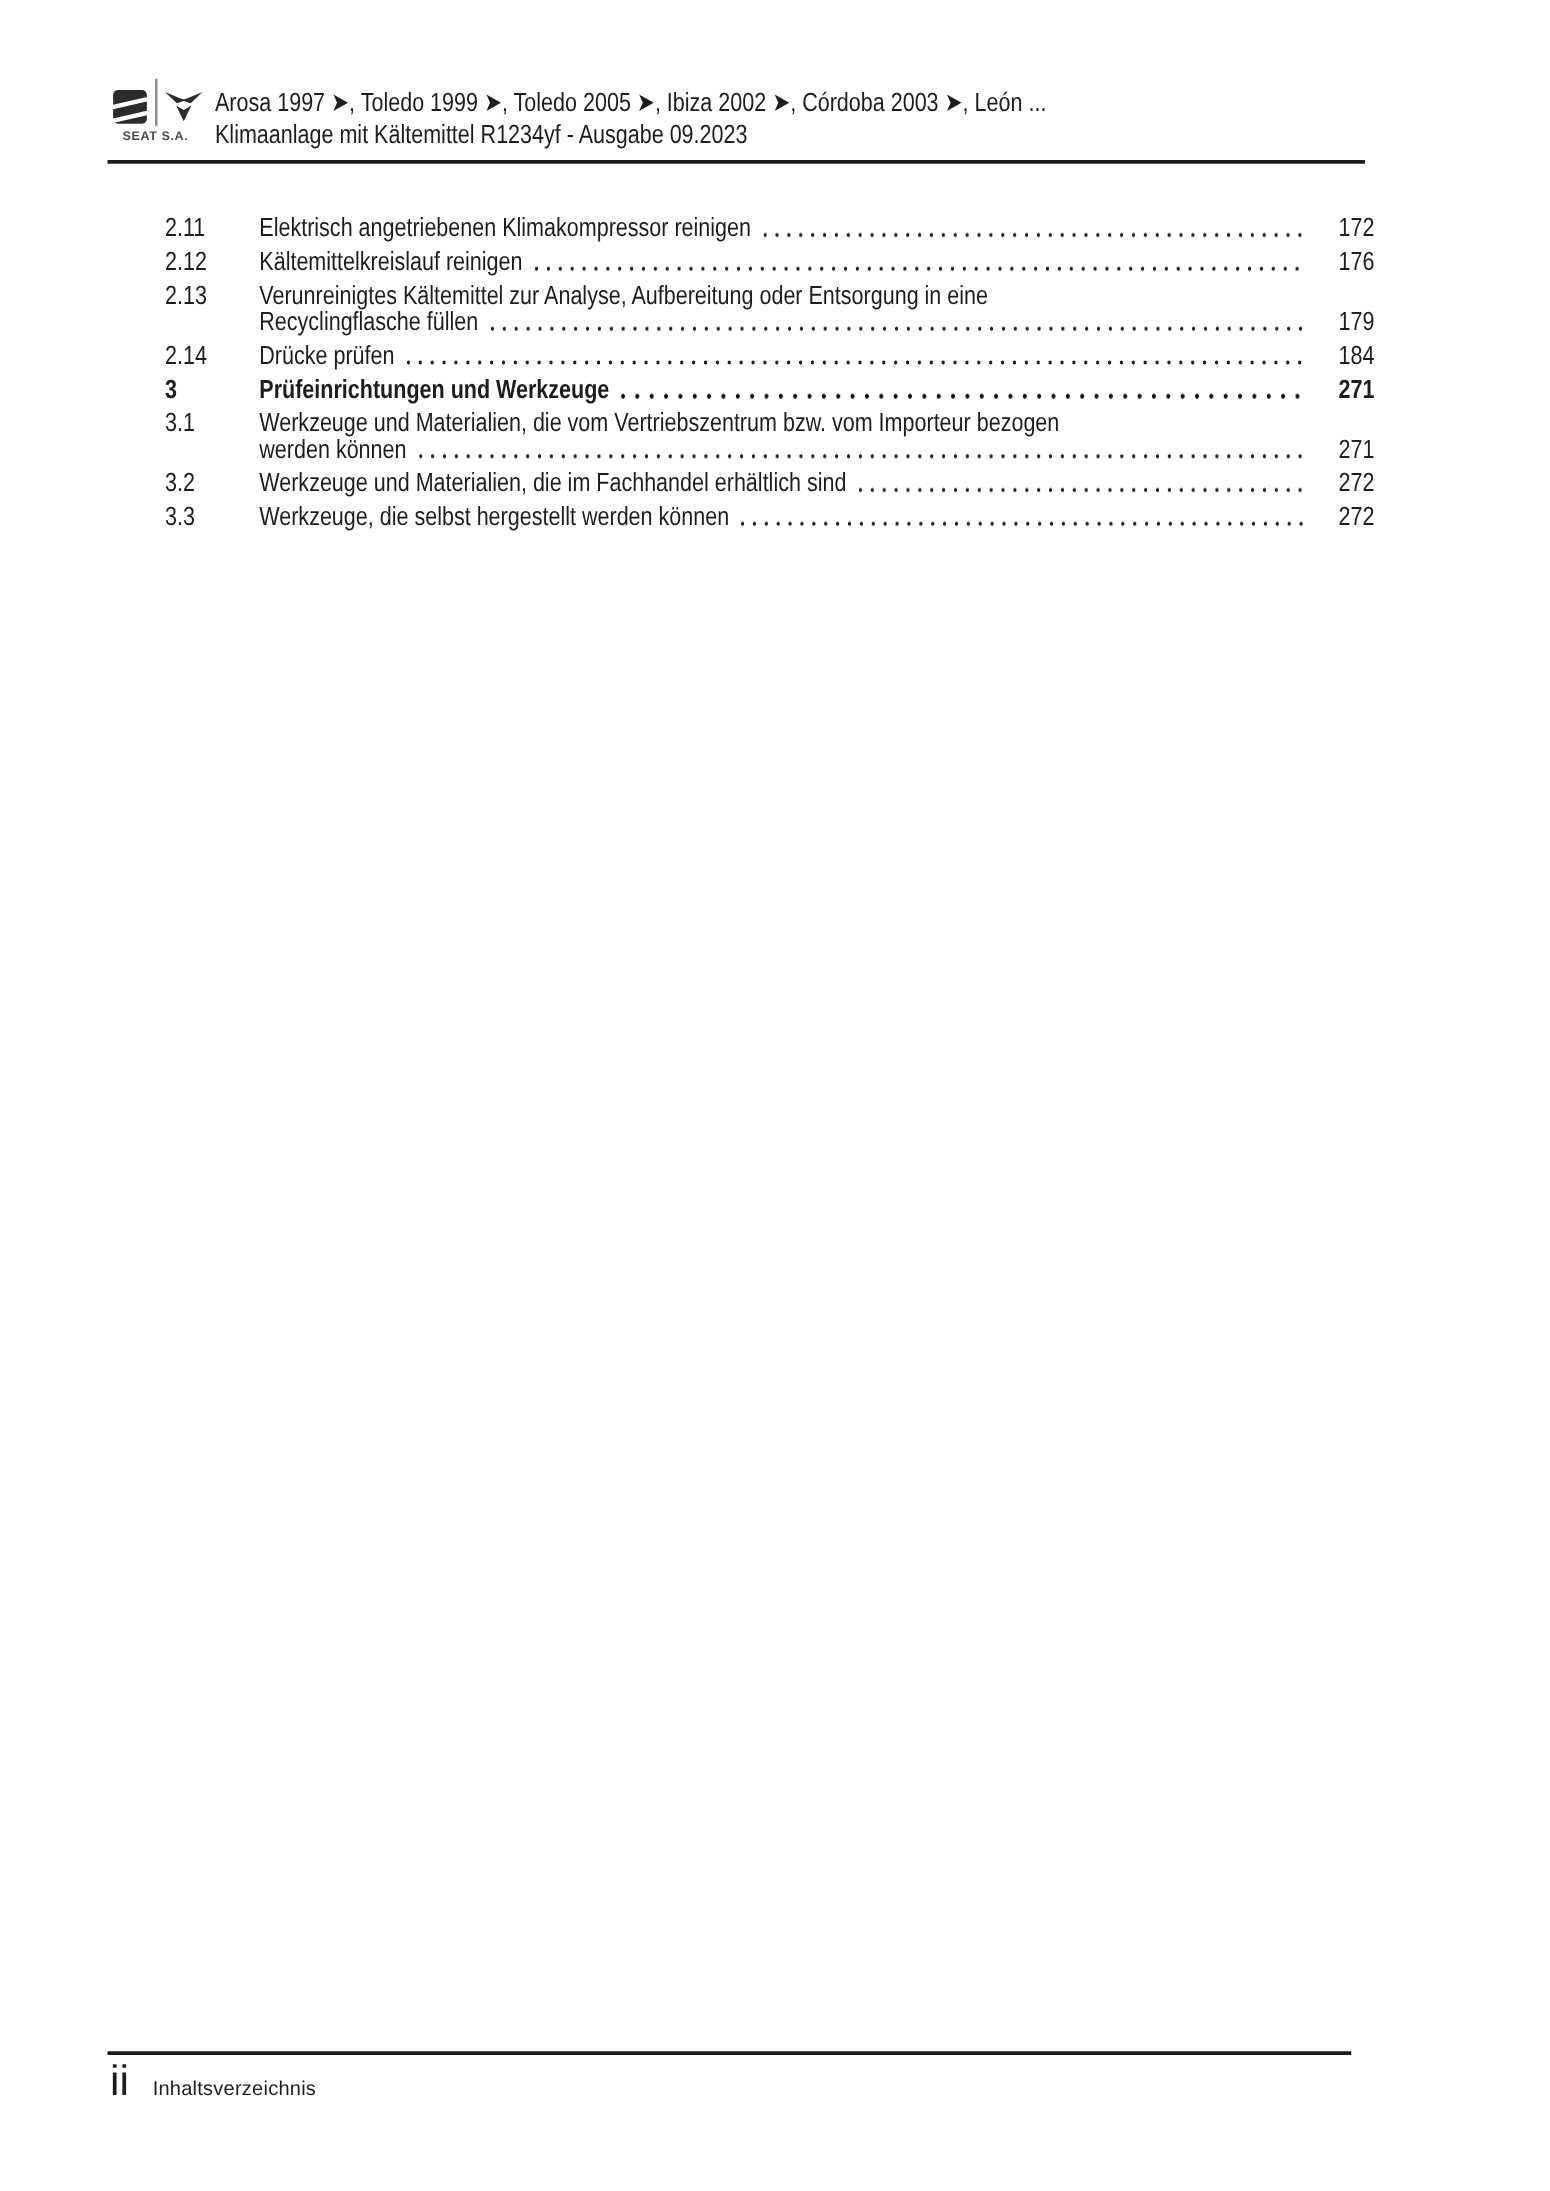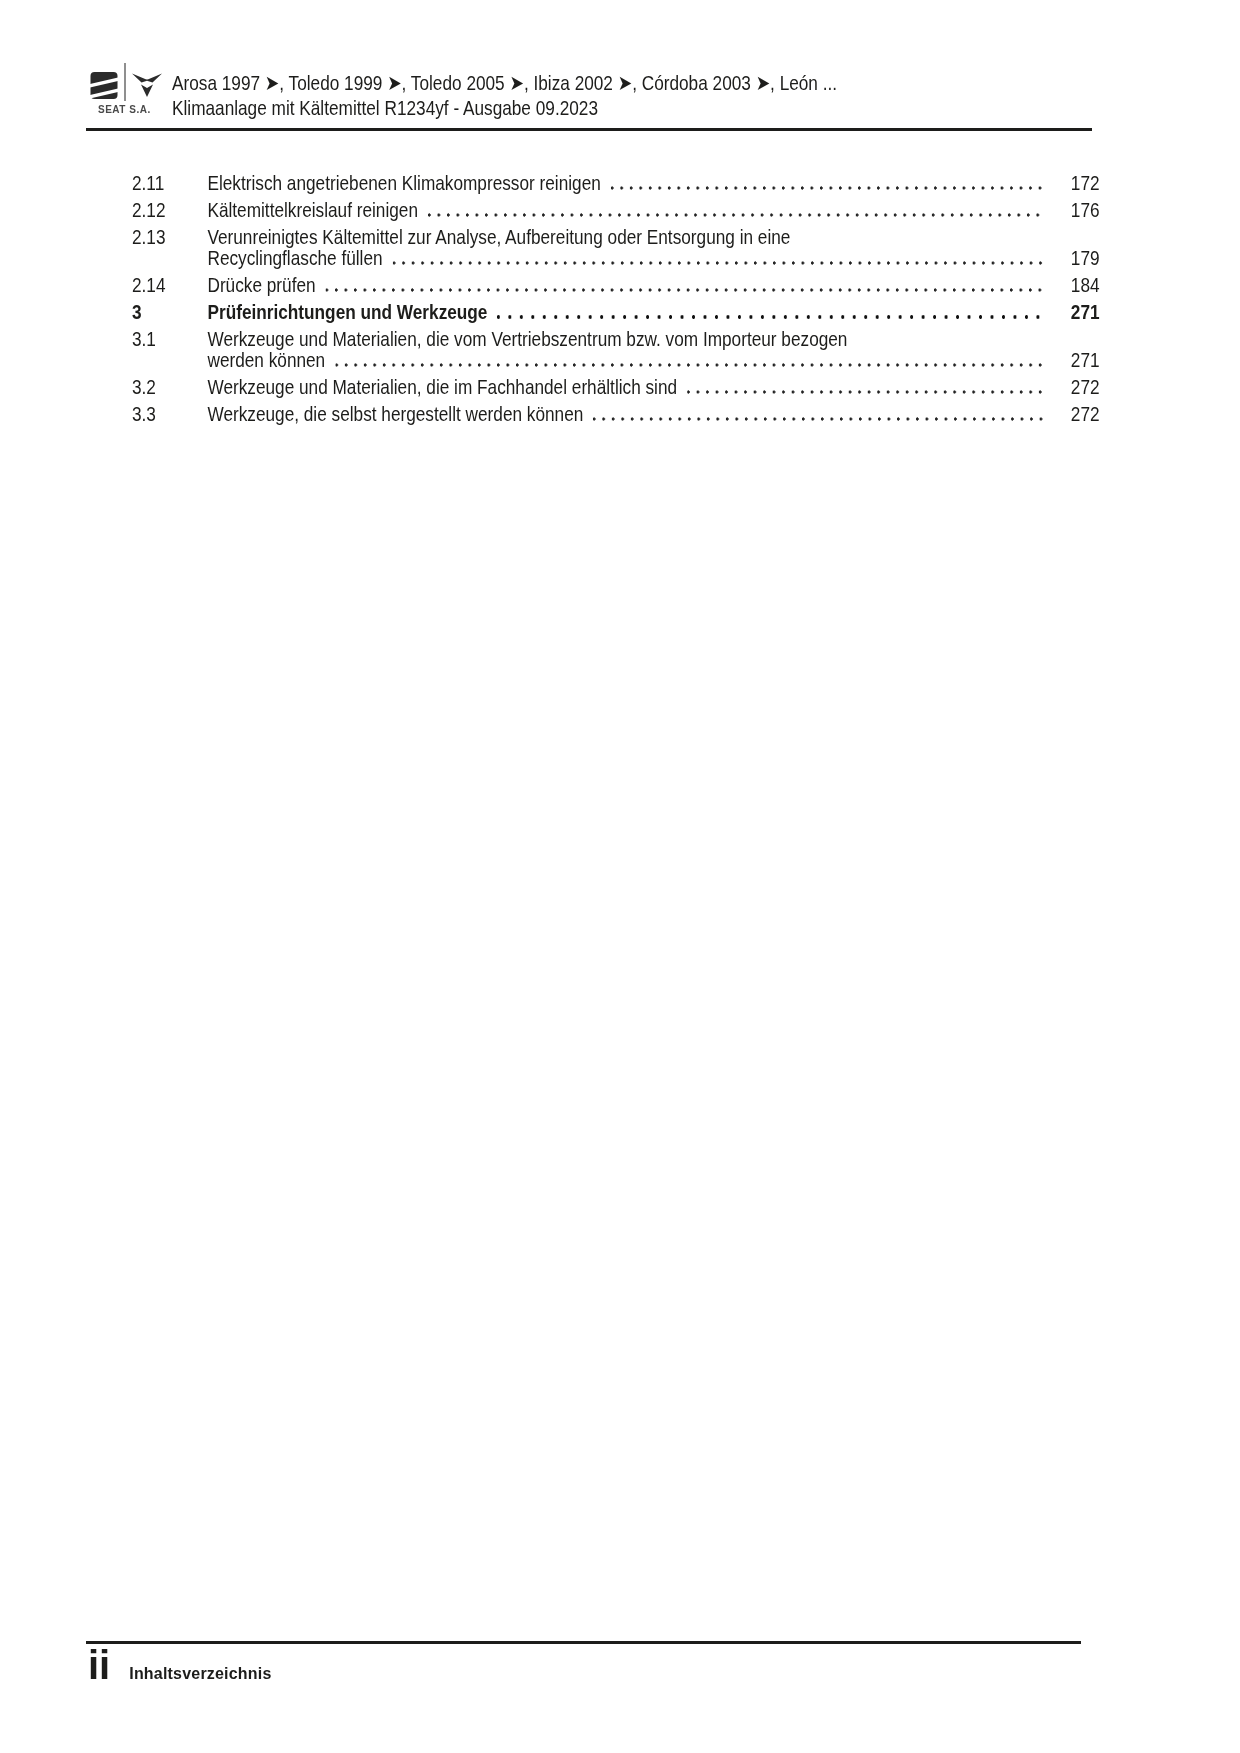--- a/index.html
+++ b/index.html
@@ -42,22 +42,22 @@
     background-size:11.6px 4px;background-repeat:repeat-x;
   }
   .toc-entry.bold .dots::after{
     background-image:radial-gradient(circle at 1.8px 2px,#111111 1.6px,rgba(0,0,0,0) 2.2px);
     background-size:14px 4px;
   }
   .toc-page{flex:0 0 auto;min-width:52px;text-align:right;white-space:nowrap;}
   
   .footer-rule{position:absolute;left:86px;top:1641px;width:995px;height:3px;background:#1d1d1b;}
   .page-footer{position:absolute;left:88px;top:1648px;display:flex;align-items:baseline;}
-  .footer-pagenum{font-size:40px;line-height:34px;font-weight:bold;}
-  .footer-label{font-size:16px;margin-left:19px;letter-spacing:.2px;font-weight:bold;}
+  .footer-pagenum{font-size:34px;line-height:34px;}
+  .footer-label{font-size:16px;margin-left:19px;letter-spacing:.2px;}
 </style>
 </head>
 <body>
 
 <div class="page">
 
   <div class="brand">
     <svg class="seat-logo" width="28" height="29" viewBox="0 0 28 29" aria-hidden="true">
       <rect x="0.5" y="1" width="27" height="27" rx="4" fill="#2b2b2b"></rect>
       <path d="M-1 13.2 L29 6.2 L29 9.8 L-1 16.8 Z" fill="#ffffff"></path>

